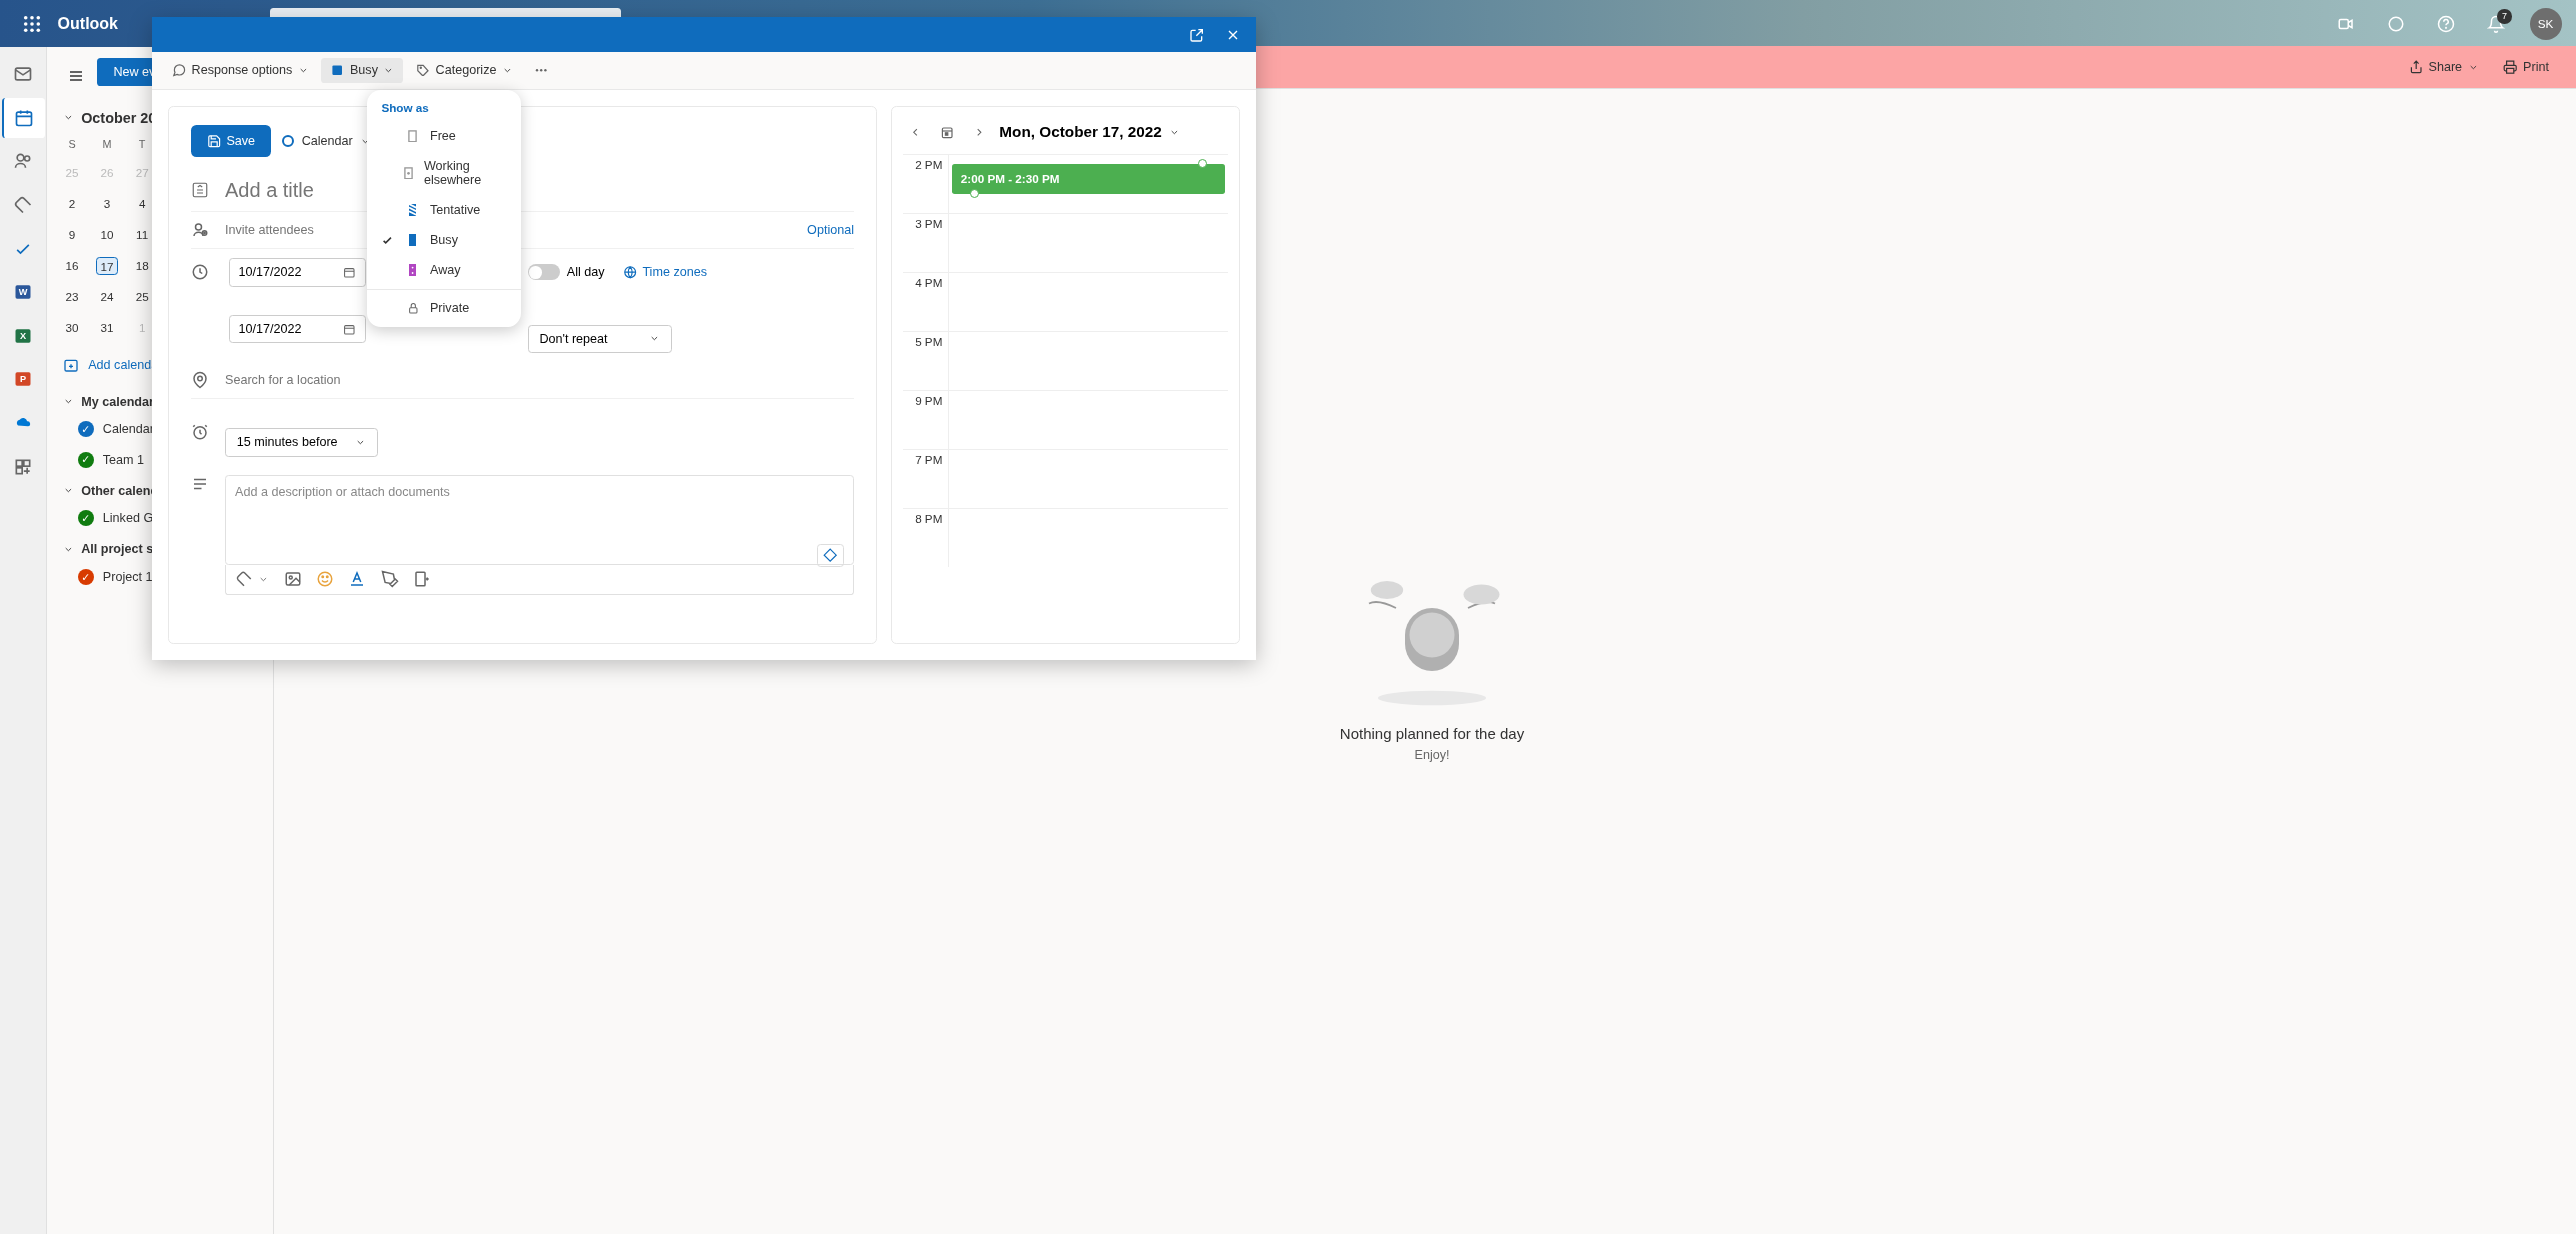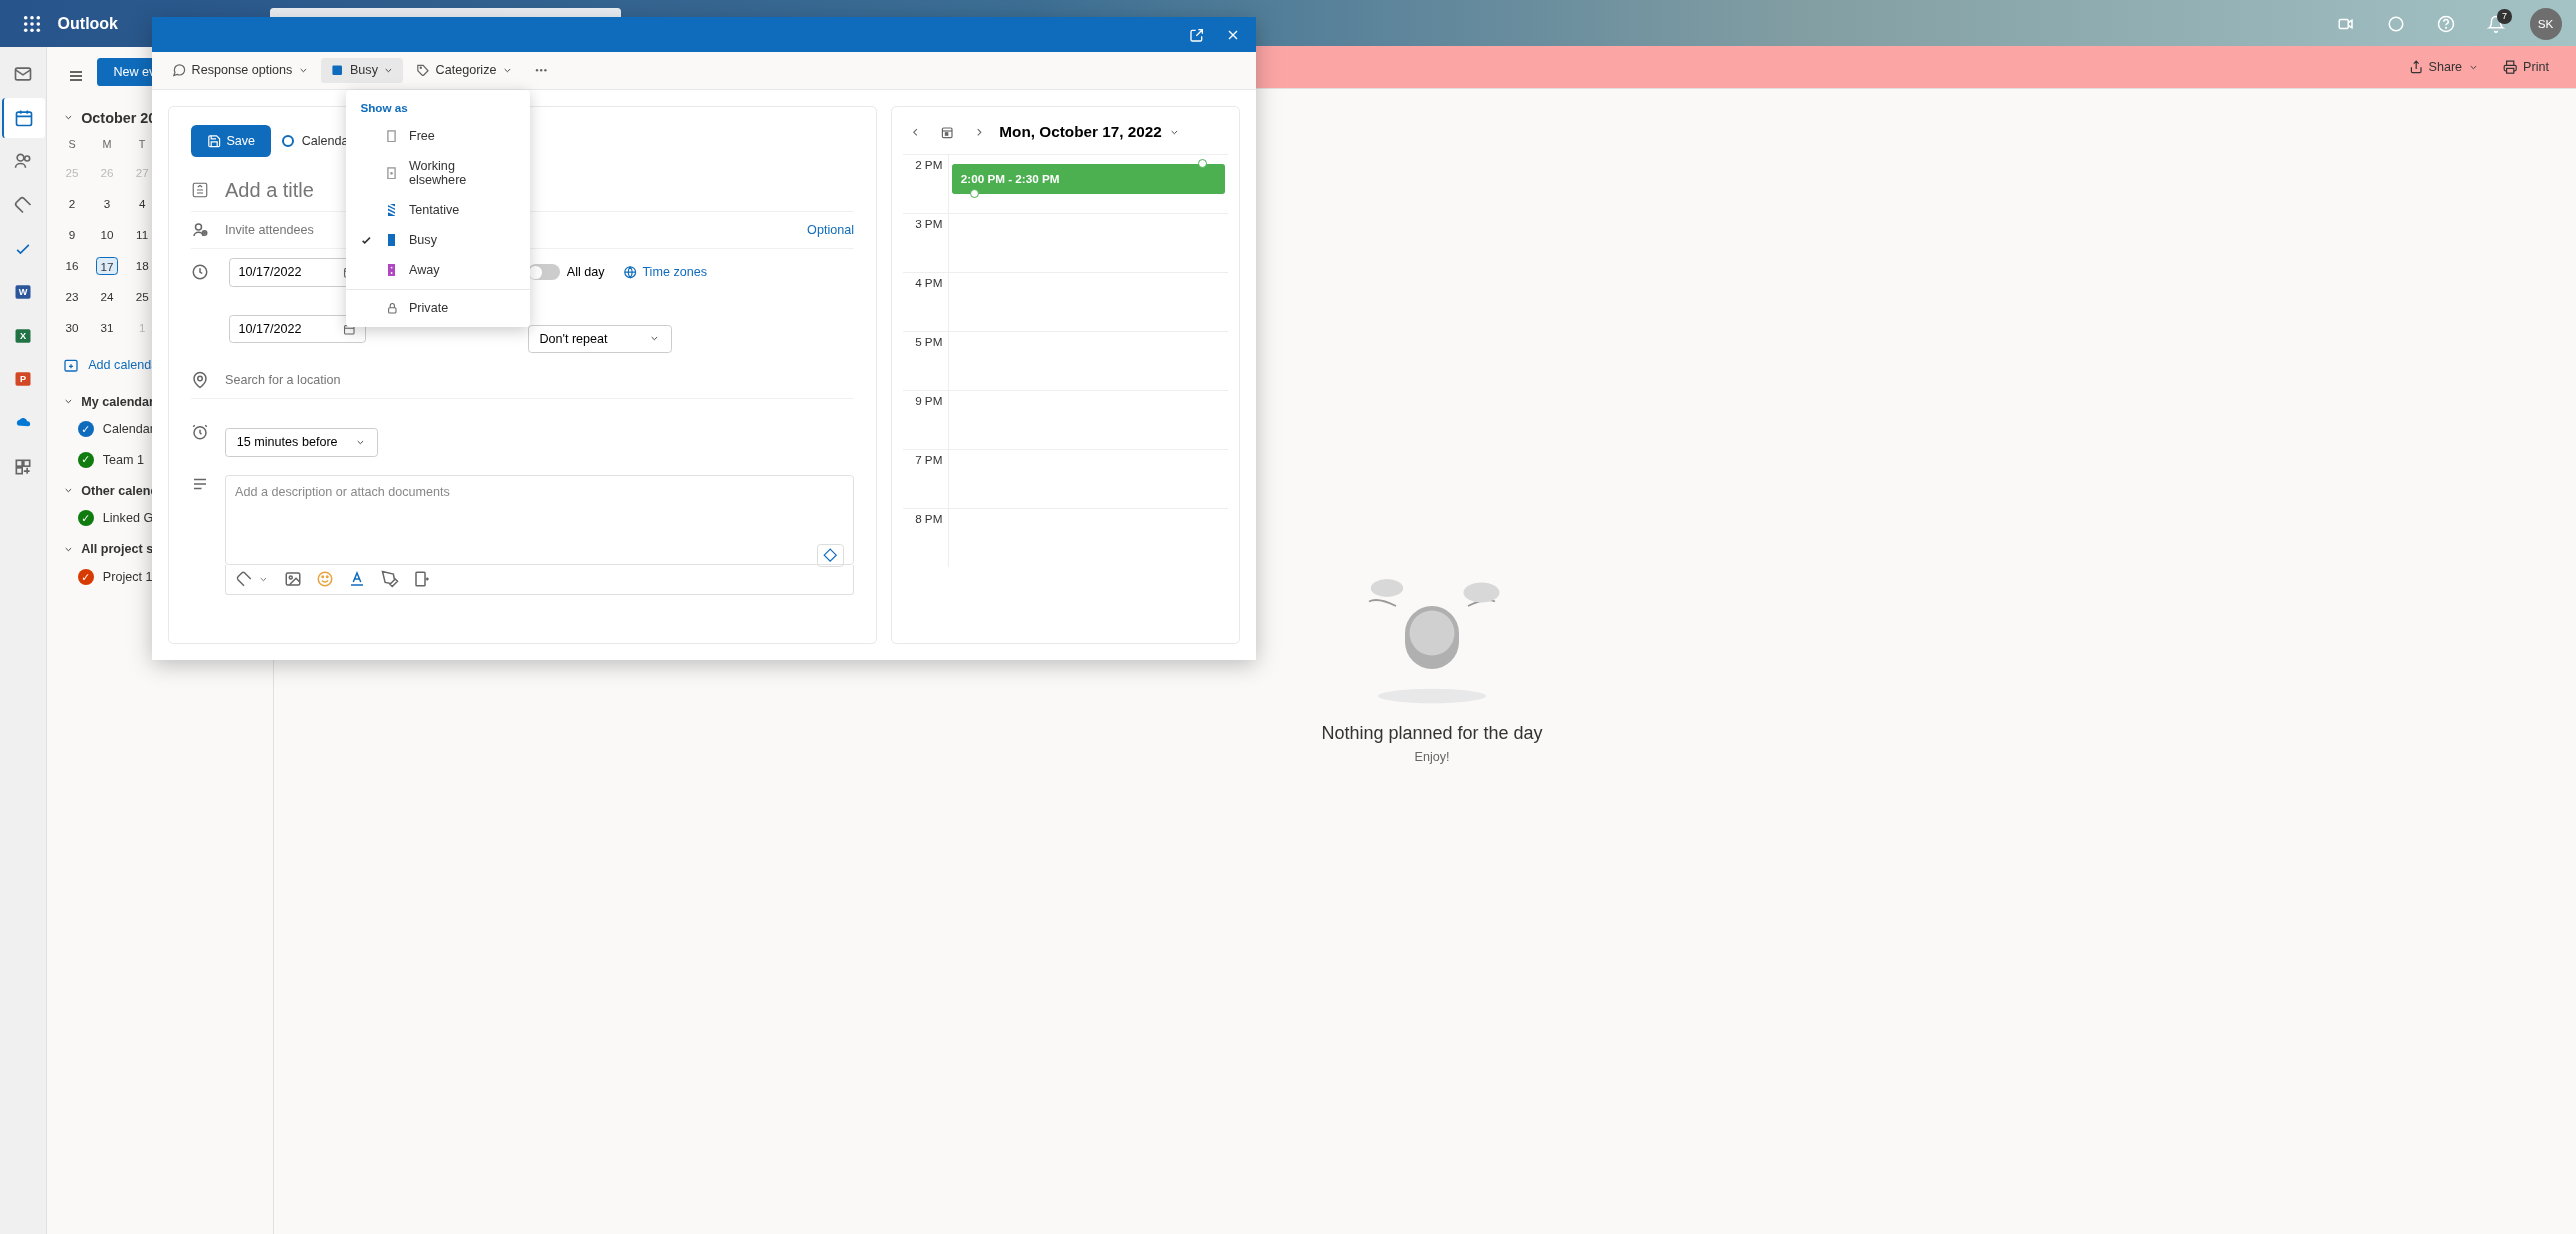--- a/index.html
+++ b/index.html
@@ -36,21 +36,21 @@
 .cal-item { display: flex; align-items: center; gap: 9px; padding: 7.2px 5.4px 7.2px 20px; font-size: 12.6px; color: #333; cursor: pointer; }
 .cal-dot { width: 16px; height: 16px; border-radius: 50%; display: flex; align-items: center; justify-content: center; color: white; font-size: 10.8px; }
 
 
 .main-area { position: absolute; left: 273px; top: 46px; right: 0; height: 43px; background: #fca5a5; border-bottom: 0.9px solid #e0e0e0; display: flex; align-items: center; justify-content: flex-end; padding: 0 18px; gap: 7px; }
 .toolbar-btn { display: flex; align-items: center; gap: 5.4px; padding: 5.4px 9px; font-size: 12.6px; color: #333; cursor: pointer; border-radius: 3.6px; }
 
 
 .empty-state { position: absolute; left: 288px; top: 90px; right: 0; bottom: 0; display: flex; flex-direction: column; align-items: center; justify-content: center; }
 .empty-img { width: 180px; height: 144px; margin-bottom: 18px; }
-.empty-title { font-size: 18px; color: #333; margin-bottom: 6px; }
+.empty-title { font-size: 15px; color: #333; margin-bottom: 6px; }
 .empty-sub { font-size: 12.6px; color: #666; }
 
 
 .modal-overlay { position: absolute; left: 152px; top: 17px; width: 1104px; height: 643px; background: white; box-shadow: 0 5.4px 21.6px rgba(0,0,0,0.25); z-index: 100; display: flex; flex-direction: column; }
 .modal-header { height: 35px; background: #0f6cbd; display: flex; align-items: center; justify-content: flex-end; padding: 0 7.2px; gap: 3.6px; }
 .modal-header-btn { width: 32px; height: 32px; display: flex; align-items: center; justify-content: center; cursor: pointer; color: white; }
 .modal-toolbar { height: 38px; background: #faf9f8; border-bottom: 0.9px solid #e8e8e8; display: flex; align-items: center; padding: 0 10.8px; gap: 3.6px; }
 .tbtn { display: flex; align-items: center; gap: 5.4px; padding: 5.4px 9px; font-size: 12.6px; color: #333; cursor: pointer; border-radius: 3.6px; }
 .tbtn.active { background: #e8e8e8; }
 .modal-body { flex: 1; display: flex; padding: 16px; gap: 14.4px; }
@@ -83,21 +83,21 @@
 .day-nav-btn { width: 25px; height: 25px; display: flex; align-items: center; justify-content: center; cursor: pointer; color: #666; }
 .day-title { font-size: 15.3px; font-weight: 600; }
 .time-grid { position: relative; }
 .time-row { display: flex; height: 59px; border-top: 0.9px solid #eee; }
 .time-label { width: 45px; font-size: 11.7px; color: #333; padding-top: 3.6px; text-align: right; padding-right: 5.4px; }
 .time-cell { flex: 1; border-left: 0.9px solid #eee; position: relative; }
 .event-block { position: absolute; left: 49px; right: 3.6px; top: 10px; height: 30px; background: #4caf50; border-radius: 2.7px; color: white; font-size: 11.7px; font-weight: 600; display: flex; align-items: center; padding: 0 9px; }
 .event-handle { width: 9px; height: 9px; background: white; border: 1.8px solid #4caf50; border-radius: 50%; position: absolute; }
 
 
-.dropdown { position: absolute; top: 90px; left: 346px; width: 184px; background: white; box-shadow: 0 3.6px 14.4px rgba(0,0,0,0.2); border-radius: 4px; z-index: 200; padding: 3.6px 0; }
+.dropdown { position: absolute; top: 90px; left: 367px; width: 154px; background: white; box-shadow: 0 3.6px 14.4px rgba(0,0,0,0.2); border-radius: 14px; z-index: 200; padding: 3.6px 0; }
 .dd-header { padding: 7.2px 14.4px; font-size: 11.7px; color: #0f6cbd; font-weight: 600; }
 .dd-item { display: flex; align-items: center; gap: 10.8px; padding: 8px 14.4px; font-size: 12.6px; color: #333; cursor: pointer; }
 .dd-check { width: 14.4px; color: #333; }
 .dd-icon { width: 12.6px; display: flex; justify-content: center; }
 .dd-divider { height: 0.9px; background: #e8e8e8; margin: 3.6px 0; }
 
 svg { display: block; }
 .chev { width: 10.8px; height: 10.8px; }
 </style>
 </head>

